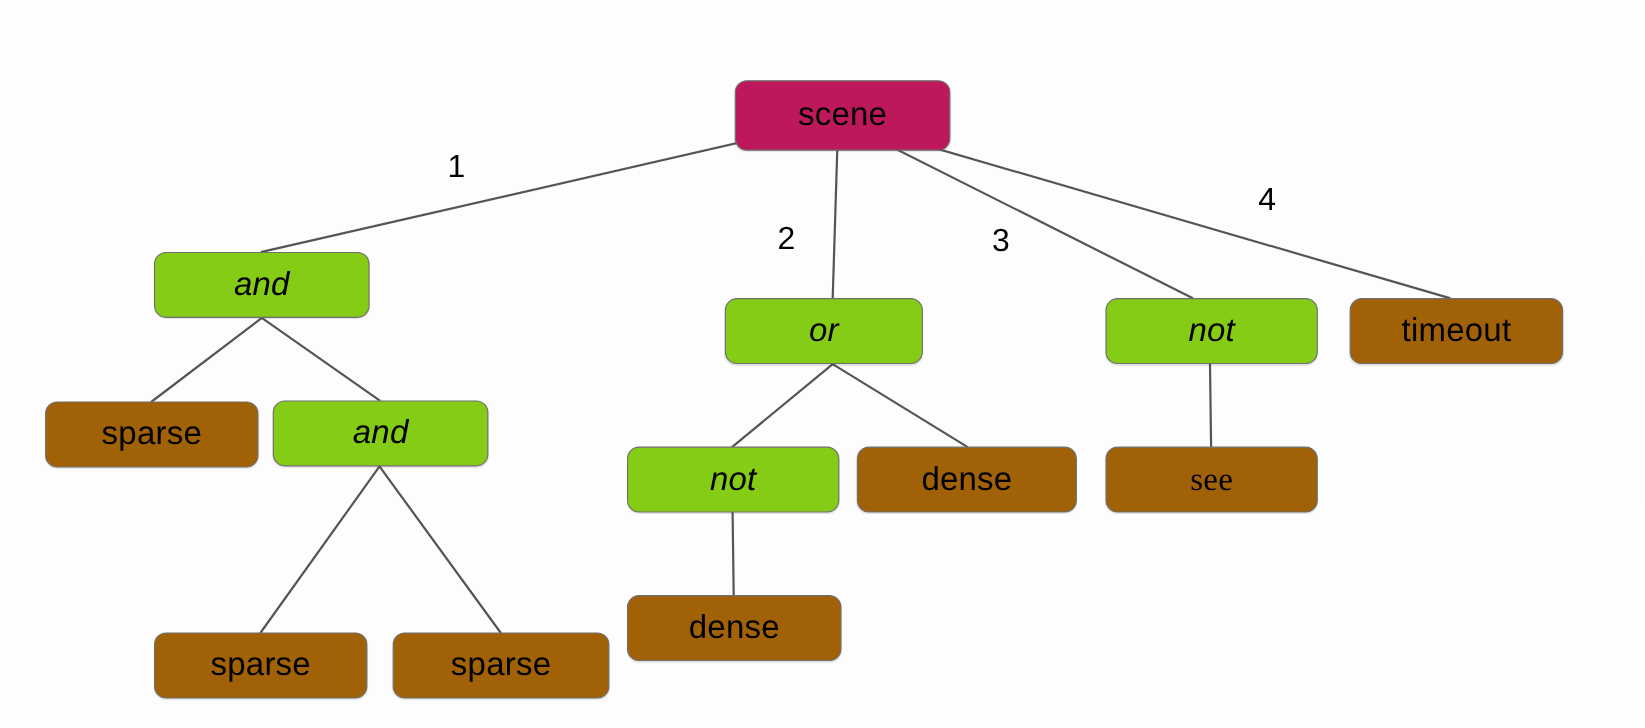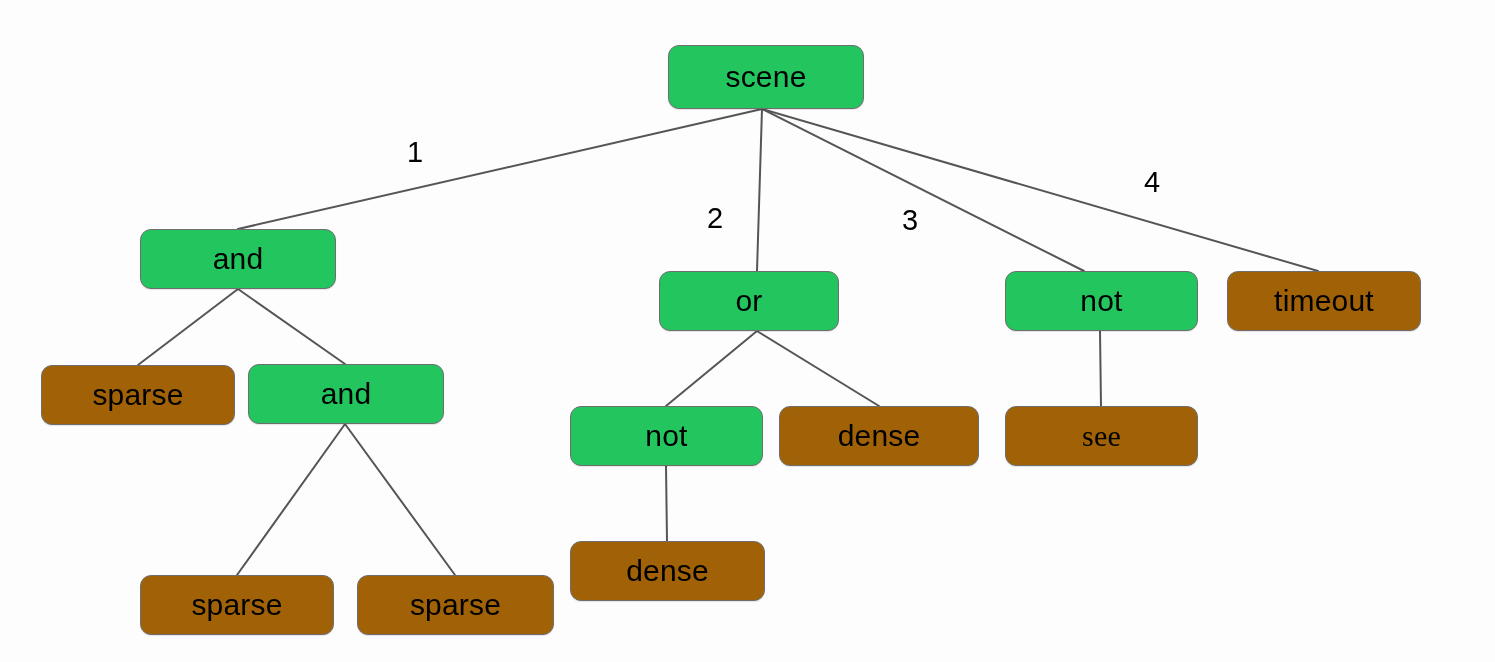--- a/index.html
+++ b/index.html
@@ -32,22 +32,22 @@
     display: flex;
     align-items: center;
     justify-content: center;
     color: #000000;
     font-size: 30px;
     line-height: 1;
     letter-spacing: 0.2px;
     box-shadow: 0 1px 1px rgba(0,0,0,0.10);
     white-space: nowrap;
   }
-  .node-root   { background: #22c55e; }
-  .node-op     { background: #22c55e; }
+  .node-root   { background: #be185d; margin-top: 28px; }
+  .node-op     { background: #84cc16; font-style: italic; }
   .node-leaf   { background: #a16207; }
   .edge-label {
     position: absolute;
     font-size: 29px;
     color: #000000;
     line-height: 1;
     transform: translate(-50%, -50%);
     white-space: nowrap;
   }
 </style>

